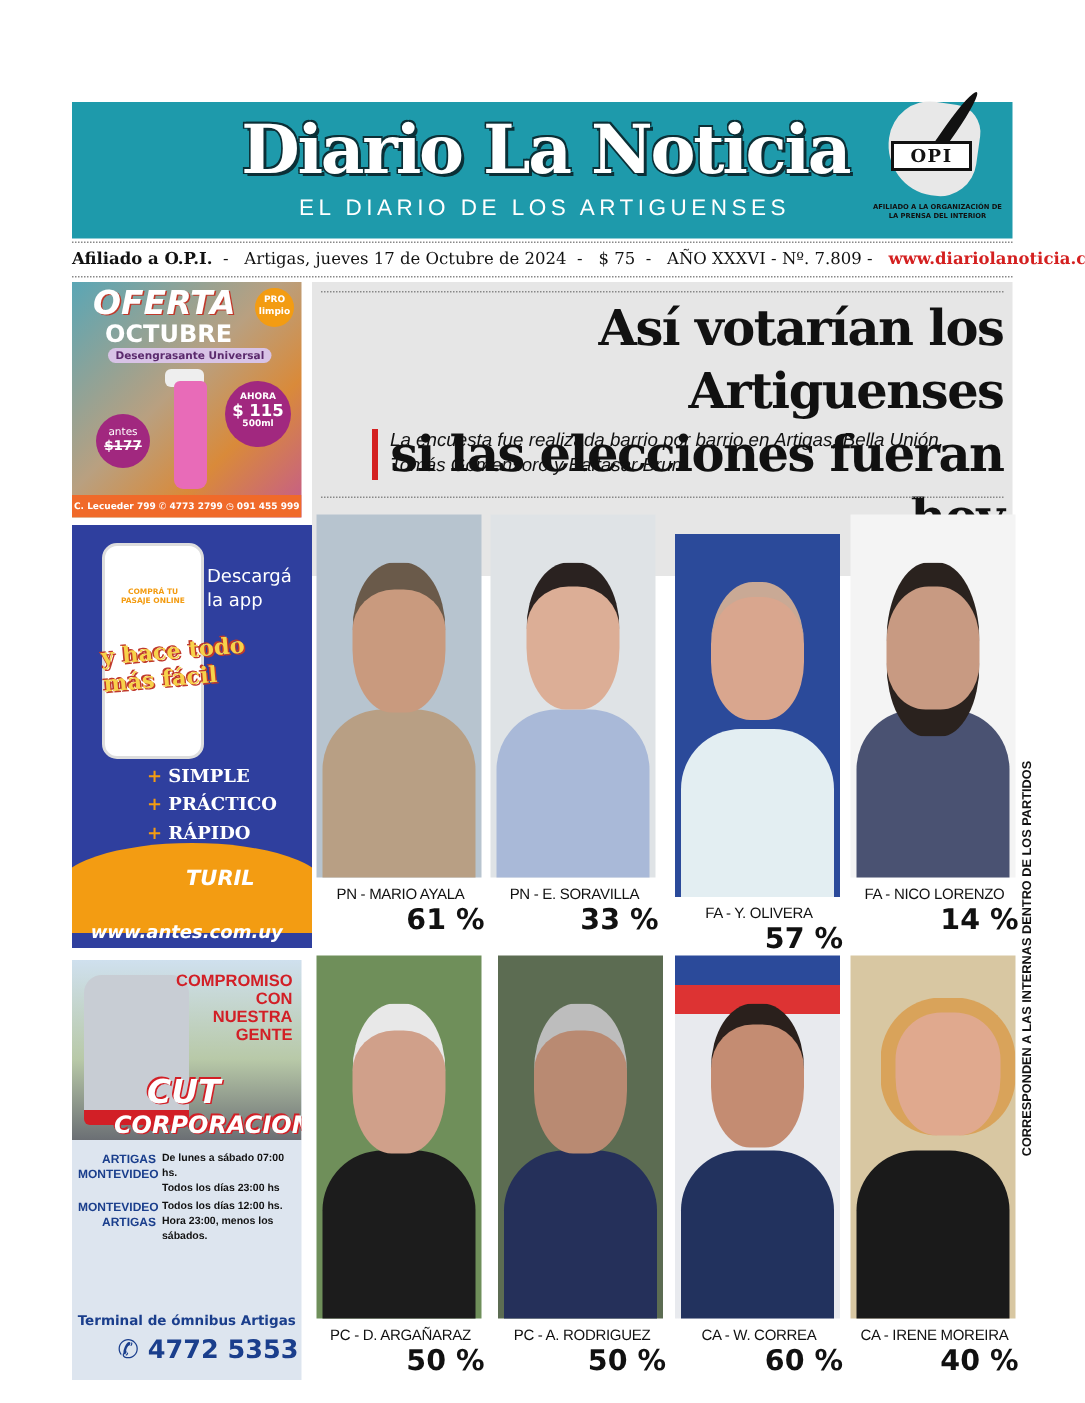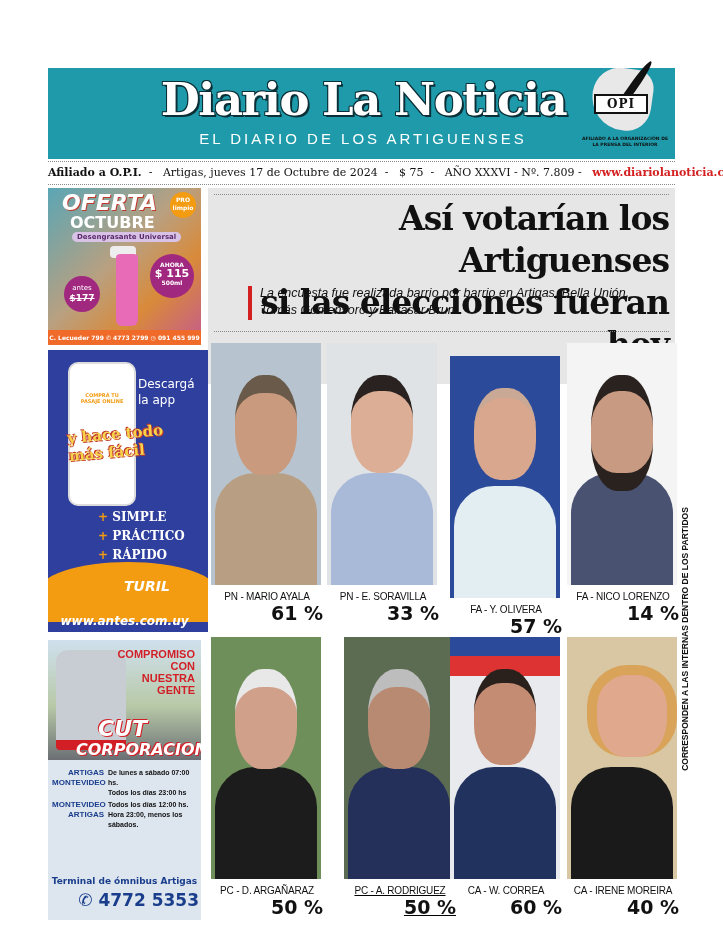--- a/index.html
+++ b/index.html
@@ -210,21 +210,21 @@
 </div>
 
 <div class="cand" style="left:211px;top:637px;">
   <div class="photo" style="background:#6f8f5a;">
     <div class="body" style="background:#1c1c1c;"></div>
     <div class="head" style="background:#d0a08a;border-top:18px solid #e8e8e8;"></div>
   </div>
   <div class="name">PC - D. ARGAÑARAZ</div>
   <div class="pct">50 %</div>
 </div>
-<div class="cand" style="left:344px;top:637px;text-decoration:underline;">
+<div class="cand" style="left:332px;top:637px;">
   <div class="photo" style="background:#5c6c52;">
     <div class="body" style="background:#25305a;"></div>
     <div class="head" style="background:#b98a72;border-top:18px solid #bdbdbd;"></div>
   </div>
   <div class="name">PC - A. RODRIGUEZ</div>
   <div class="pct">50 %</div>
 </div>
 <div class="cand" style="left:450px;top:637px;">
   <div class="photo" style="background:linear-gradient(180deg,#2b4a9a 0 8%,#d33 8% 16%,#e8eaee 16%);">
     <div class="body" style="background:#22325e;"></div>

